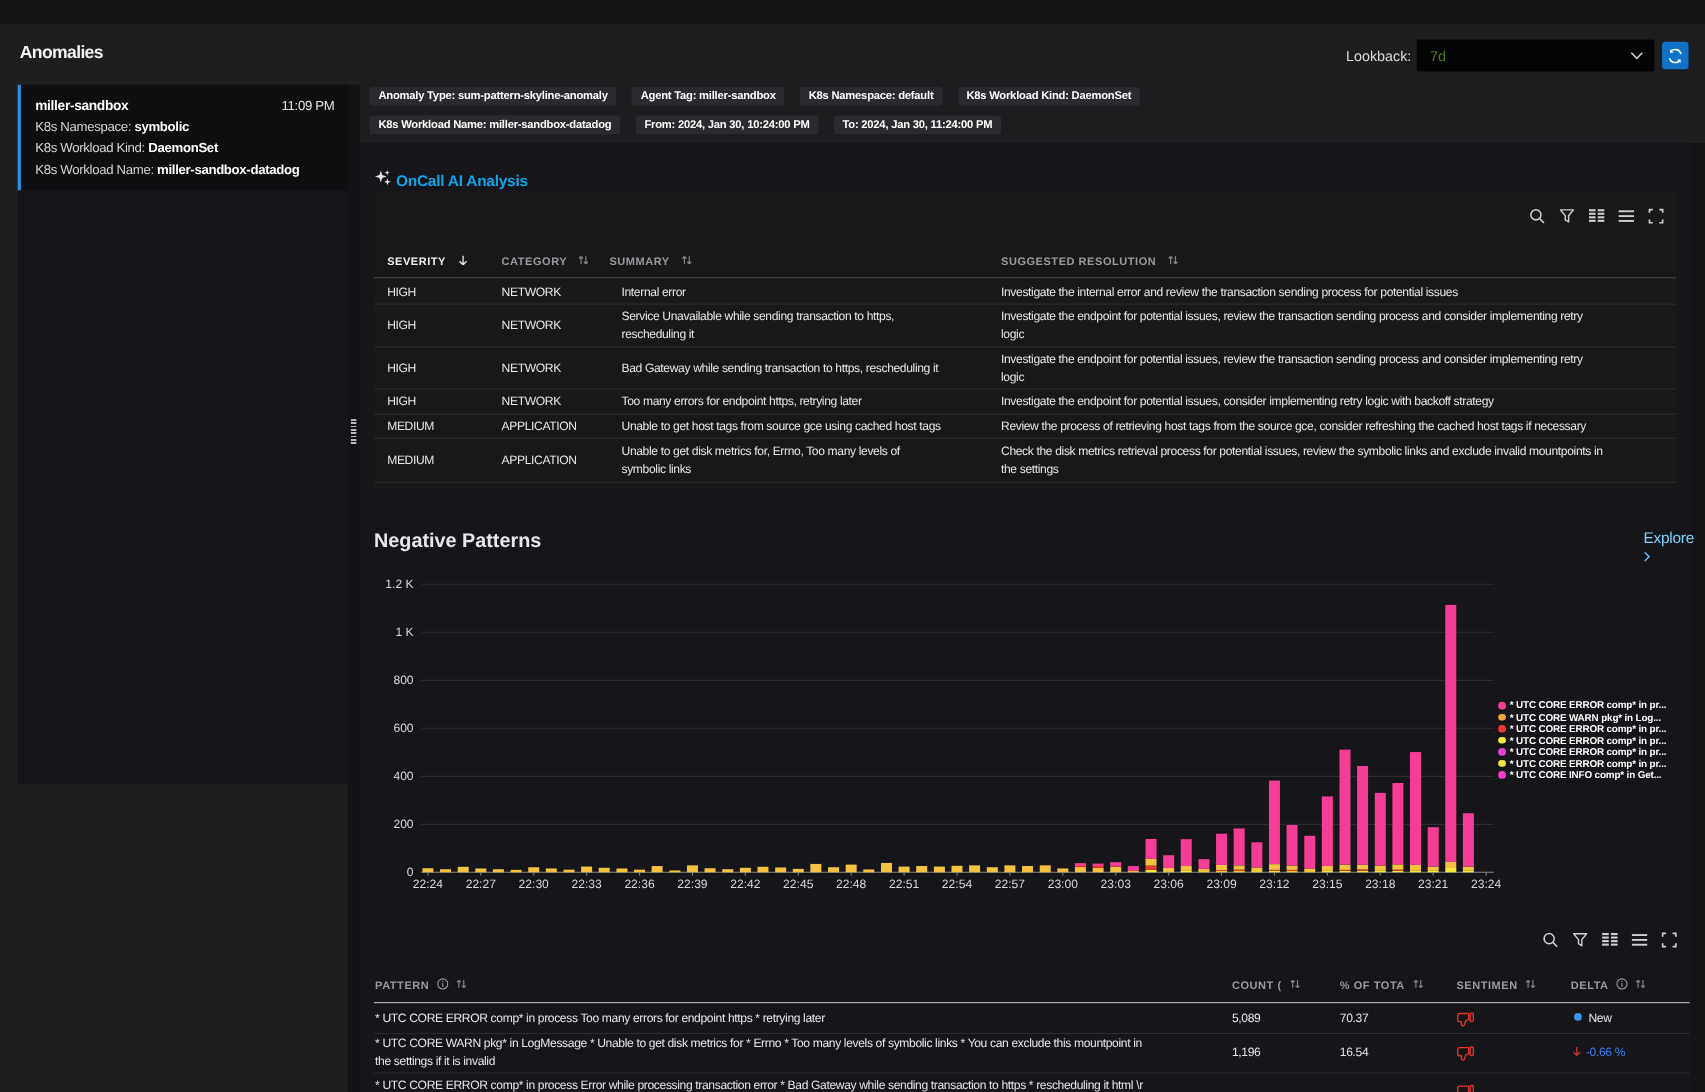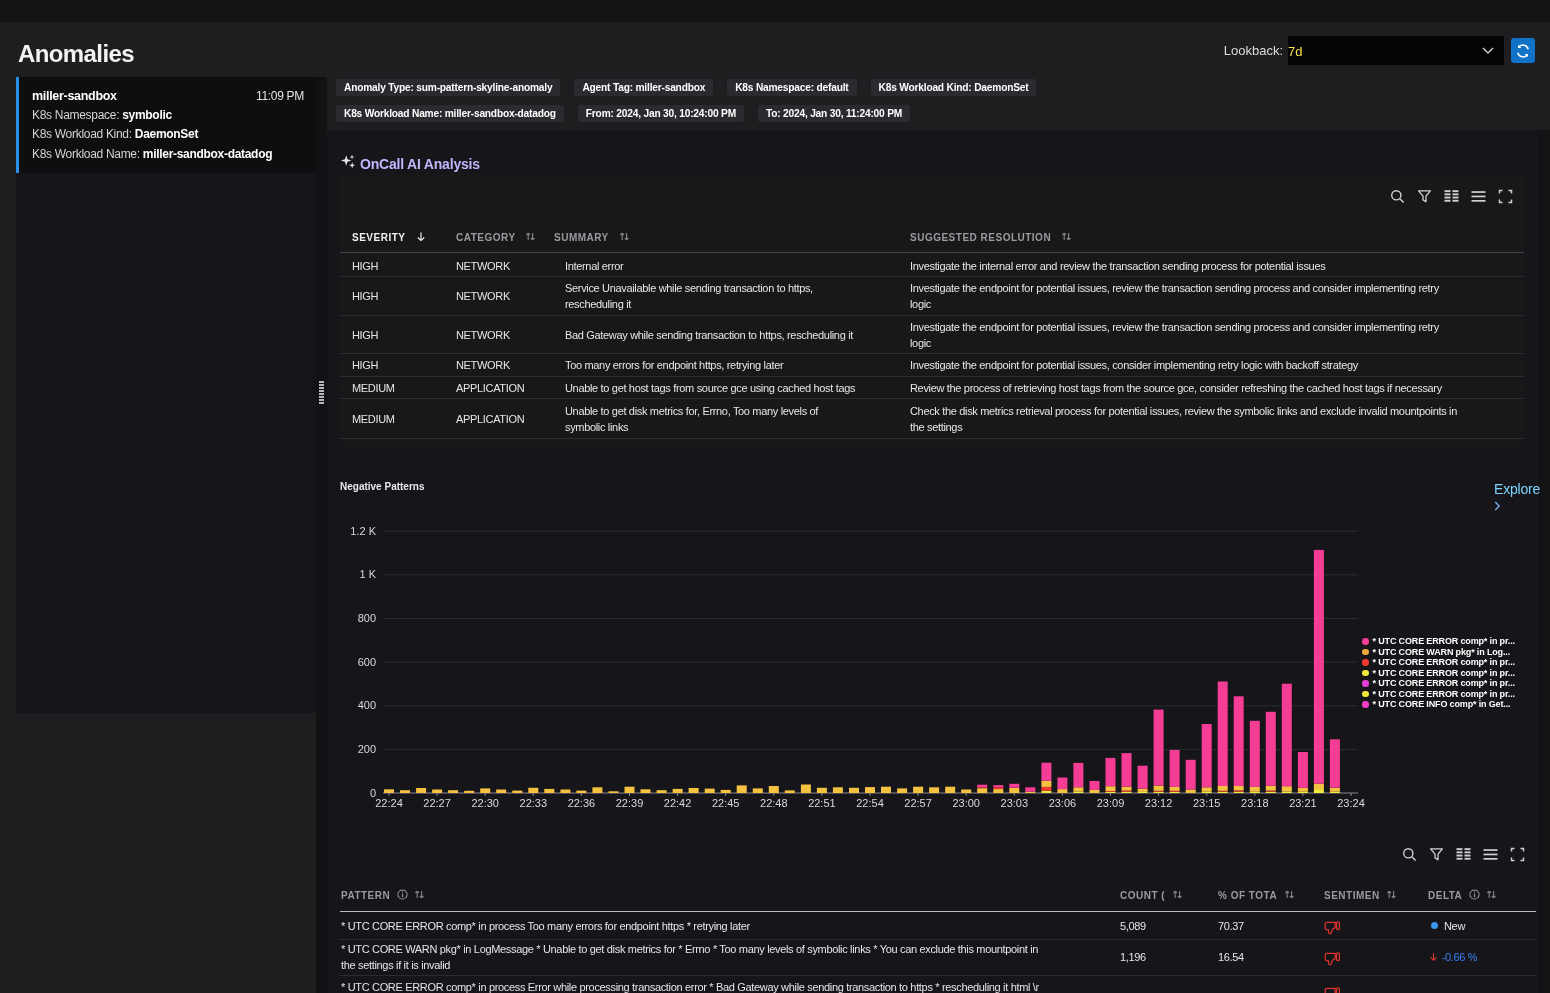--- a/index.html
+++ b/index.html
@@ -7,24 +7,24 @@
 .tag{background:#2b2a2e;border-radius:2px;height:17px;line-height:17.5px;padding:0 8px;font-size:10.2px;letter-spacing:-0.2px;font-weight:bold;color:#fff;white-space:nowrap}
 .hcell{font-size:10px;font-weight:bold;letter-spacing:.5px;color:#9a9aa0;white-space:nowrap}
 .cell{font-size:11px;letter-spacing:-0.33px;color:#e6e6e8;line-height:15.7px;white-space:nowrap}
 .side{font-size:12px;letter-spacing:-0.3px;line-height:19.2px;color:#d4d4d6;white-space:nowrap}
 .lrow{display:flex;align-items:center;height:10.5px;font-size:9px;letter-spacing:-0.15px;font-weight:bold;color:#fff;white-space:nowrap}
 .ldot{width:6.5px;height:6.5px;border-radius:50%;margin-right:4px;flex:none}
 .sep{position:absolute;left:340px;width:1184px;height:1px;background:#2c2c30}
 b{color:#fff}
 </style></head><body>
 <div class="abs" style="left:0;top:0;width:1550px;height:22px;background:#131215"></div>
-<div class="abs" style="left:18px;top:40px;font-size:24px;letter-spacing:-0.6px;font-weight:bold;color:#f2f2f3">Anomalies</div>
+<div class="abs" style="left:18px;top:40px;font-size:16px;letter-spacing:-0.6px;font-weight:bold;color:#f2f2f3">Anomalies</div>
 <div class="abs" style="left:1160px;top:43px;width:123px;text-align:right;font-size:13px;color:#dcdcde">Lookback:</div>
 <div class="abs" style="left:1288px;top:36px;width:216px;height:29px;background:#040405;border-radius:2px;line-height:29px">
-  <span style="font-size:13px;color:#fde047">7d</span>
+  <span style="margin-left:12px;font-size:13px;color:#4d7c0f">7d</span>
   <svg width="12" height="8" viewBox="0 0 12 8" style="position:absolute;right:10px;top:11px">
       <path d="M1 1l5 5 5-5" fill="none" stroke="#cfd0d3" stroke-width="1.4"></path>
     </svg>
 </div>
 <div class="abs" style="left:1511px;top:38px;width:24px;height:25px;background:#1173c8;border-radius:3px">
   <svg width="14" height="14" viewBox="0 0 14 14" style="position:absolute;left:5px;top:5.5px">
       <g fill="none" stroke="#fff" stroke-width="1.5">
         <path d="M12.2 5.2A5.4 5.4 0 0 0 2.5 3.4"></path>
         <path d="M1.8 8.8a5.4 5.4 0 0 0 9.7 1.8"></path>
       </g>
@@ -60,21 +60,21 @@
 
 <div class="abs" style="left:316px;top:77px;width:11px;height:916px;background:#121114"></div>
 <div class="abs" style="left:327px;top:130px;width:1211px;height:863px;background:#161519"></div>
 <div class="abs" style="left:1538px;top:130px;width:12px;height:863px;background:#131215"></div>
 
 <svg class="abs" style="left:340px;top:154px" width="16" height="16" viewBox="0 0 16 16">
     <path d="M6.2 1.2L7.5 5.2 11.5 6.5 7.5 7.8 6.2 11.8 4.9 7.8 0.9 6.5 4.9 5.2Z" fill="#e4e4e6"></path>
     <path d="M12.2 8.2l.8 2.3 2.3.8-2.3.8-.8 2.3-.8-2.3-2.3-.8 2.3-.8z" fill="#e4e4e6"></path>
     <path d="M12 0.5l.6 1.9 1.9.6-1.9.6-.6 1.9-.6-1.9-1.9-.6 1.9-.6z" fill="#e4e4e6"></path>
   </svg>
-<div class="abs" style="left:360px;top:156px;font-size:14px;letter-spacing:-0.2px;font-weight:bold;color:#c4b5fd">OnCall AI Analysis</div>
+<div class="abs" style="left:360px;top:156px;font-size:14px;letter-spacing:-0.2px;font-weight:bold;color:#0ea5e9">OnCall AI Analysis</div>
 
 <div class="abs" style="left:340px;top:174px;width:1184px;height:272px;background:#191819"></div>
 <div style="position:absolute;left:1390px;top:189px;display:flex;gap:12px;align-items:center">
 <svg width="15" height="15" viewBox="0 0 15 15">
       <circle cx="6.3" cy="6.3" r="4.6" fill="none" stroke="#cfd0d3" stroke-width="1.4"></circle>
       <line x1="9.8" y1="9.8" x2="13.6" y2="13.6" stroke="#cfd0d3" stroke-width="1.4"></line>
     </svg>
 <svg width="15" height="15" viewBox="0 0 15 15">
       <path d="M1.6 1.8h11.8L9 7.2v5.6l-3-1.9V7.2z" fill="none" stroke="#cfd0d3" stroke-width="1.3" stroke-linejoin="round"></path>
     </svg>
@@ -143,21 +143,21 @@
 <div class="abs cell" style="left:910px;top:358px">Investigate the endpoint for potential issues, consider implementing retry logic with backoff strategy</div>
 <div class="abs cell" style="left:352px;top:381px">MEDIUM</div>
 <div class="abs cell" style="left:456px;top:381px">APPLICATION</div>
 <div class="abs cell" style="left:565px;top:381px">Unable to get host tags from source gce using cached host tags</div>
 <div class="abs cell" style="left:910px;top:381px">Review the process of retrieving host tags from the source gce, consider refreshing the cached host tags if necessary</div>
 <div class="abs cell" style="left:352px;top:412px">MEDIUM</div>
 <div class="abs cell" style="left:456px;top:412px">APPLICATION</div>
 <div class="abs cell" style="left:565px;top:404px">Unable to get disk metrics for, Errno, Too many levels of<br>symbolic links</div>
 <div class="abs cell" style="left:910px;top:404px">Check the disk metrics retrieval process for potential issues, review the symbolic links and exclude invalid mountpoints in<br>the settings</div>
 
-<div class="abs" style="left:340px;top:481px;font-size:10px;font-weight:bold;color:#e8e8ea">Negative Patterns</div>
+<div class="abs" style="left:340px;top:481px;font-size:18px;font-weight:bold;color:#e8e8ea">Negative Patterns</div>
 <div class="abs" style="left:1494px;top:481px;font-size:14px;letter-spacing:-0.2px;color:#7dd3fc">Explore <svg width="7" height="10" viewBox="0 0 7 10" style="vertical-align:-1px">
       <path d="M1.2 1l4 4-4 4" fill="none" stroke="#70aee8" stroke-width="1.4"></path>
     </svg></div>
 <svg id="chart" style="position:absolute;left:346px;top:520px" width="1190" height="300" font-family="Liberation Sans, sans-serif">
     <line x1="37" y1="11.2" x2="1012" y2="11.2" stroke="#2d2d31" stroke-width="1"></line>
     <text x="30" y="14.7" text-anchor="end" font-size="11" fill="#d9d9db">1.2 K</text>
     <line x1="37" y1="54.8" x2="1012" y2="54.8" stroke="#2d2d31" stroke-width="1"></line>
     <text x="30" y="58.3" text-anchor="end" font-size="11" fill="#d9d9db">1 K</text>
     <line x1="37" y1="98.5" x2="1012" y2="98.5" stroke="#2d2d31" stroke-width="1"></line>
     <text x="30" y="102.0" text-anchor="end" font-size="11" fill="#d9d9db">800</text>

